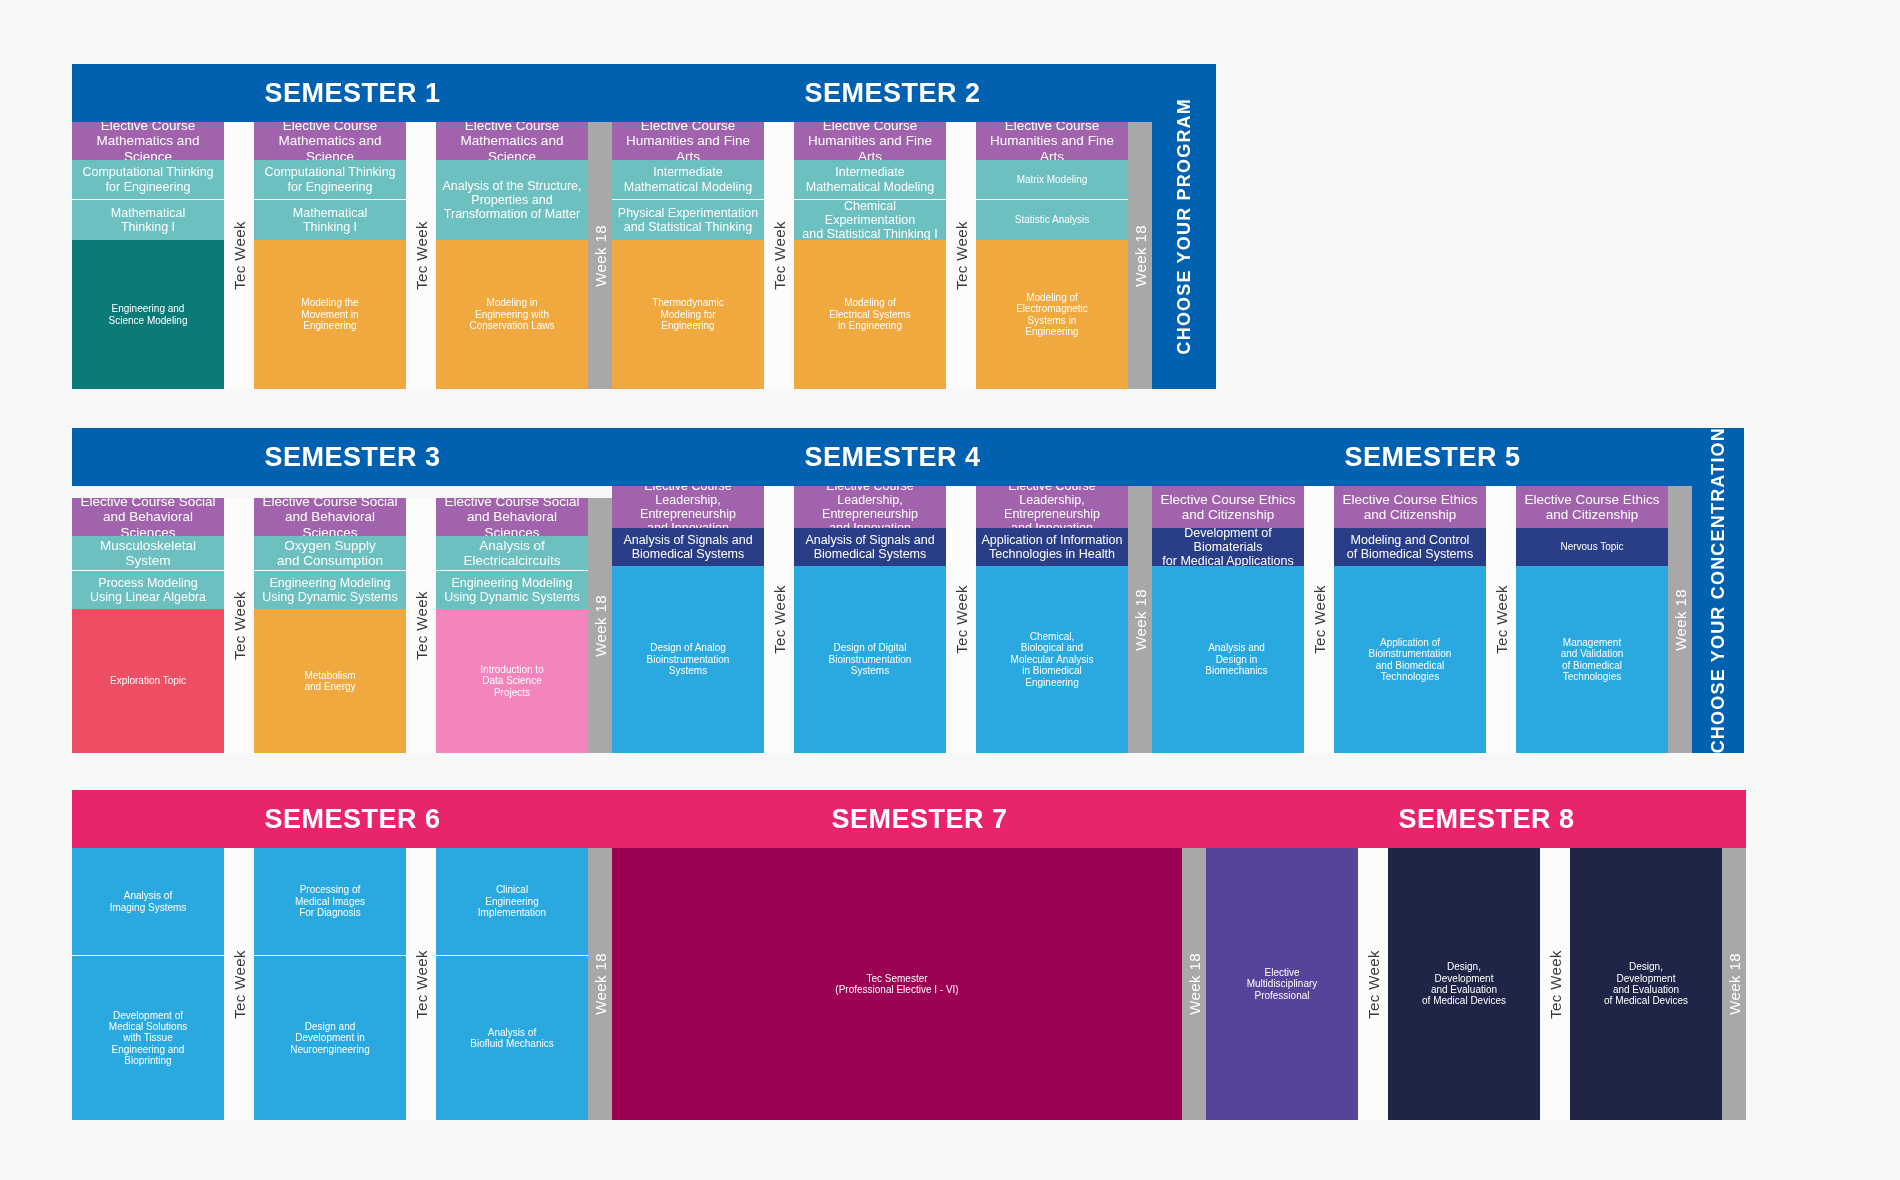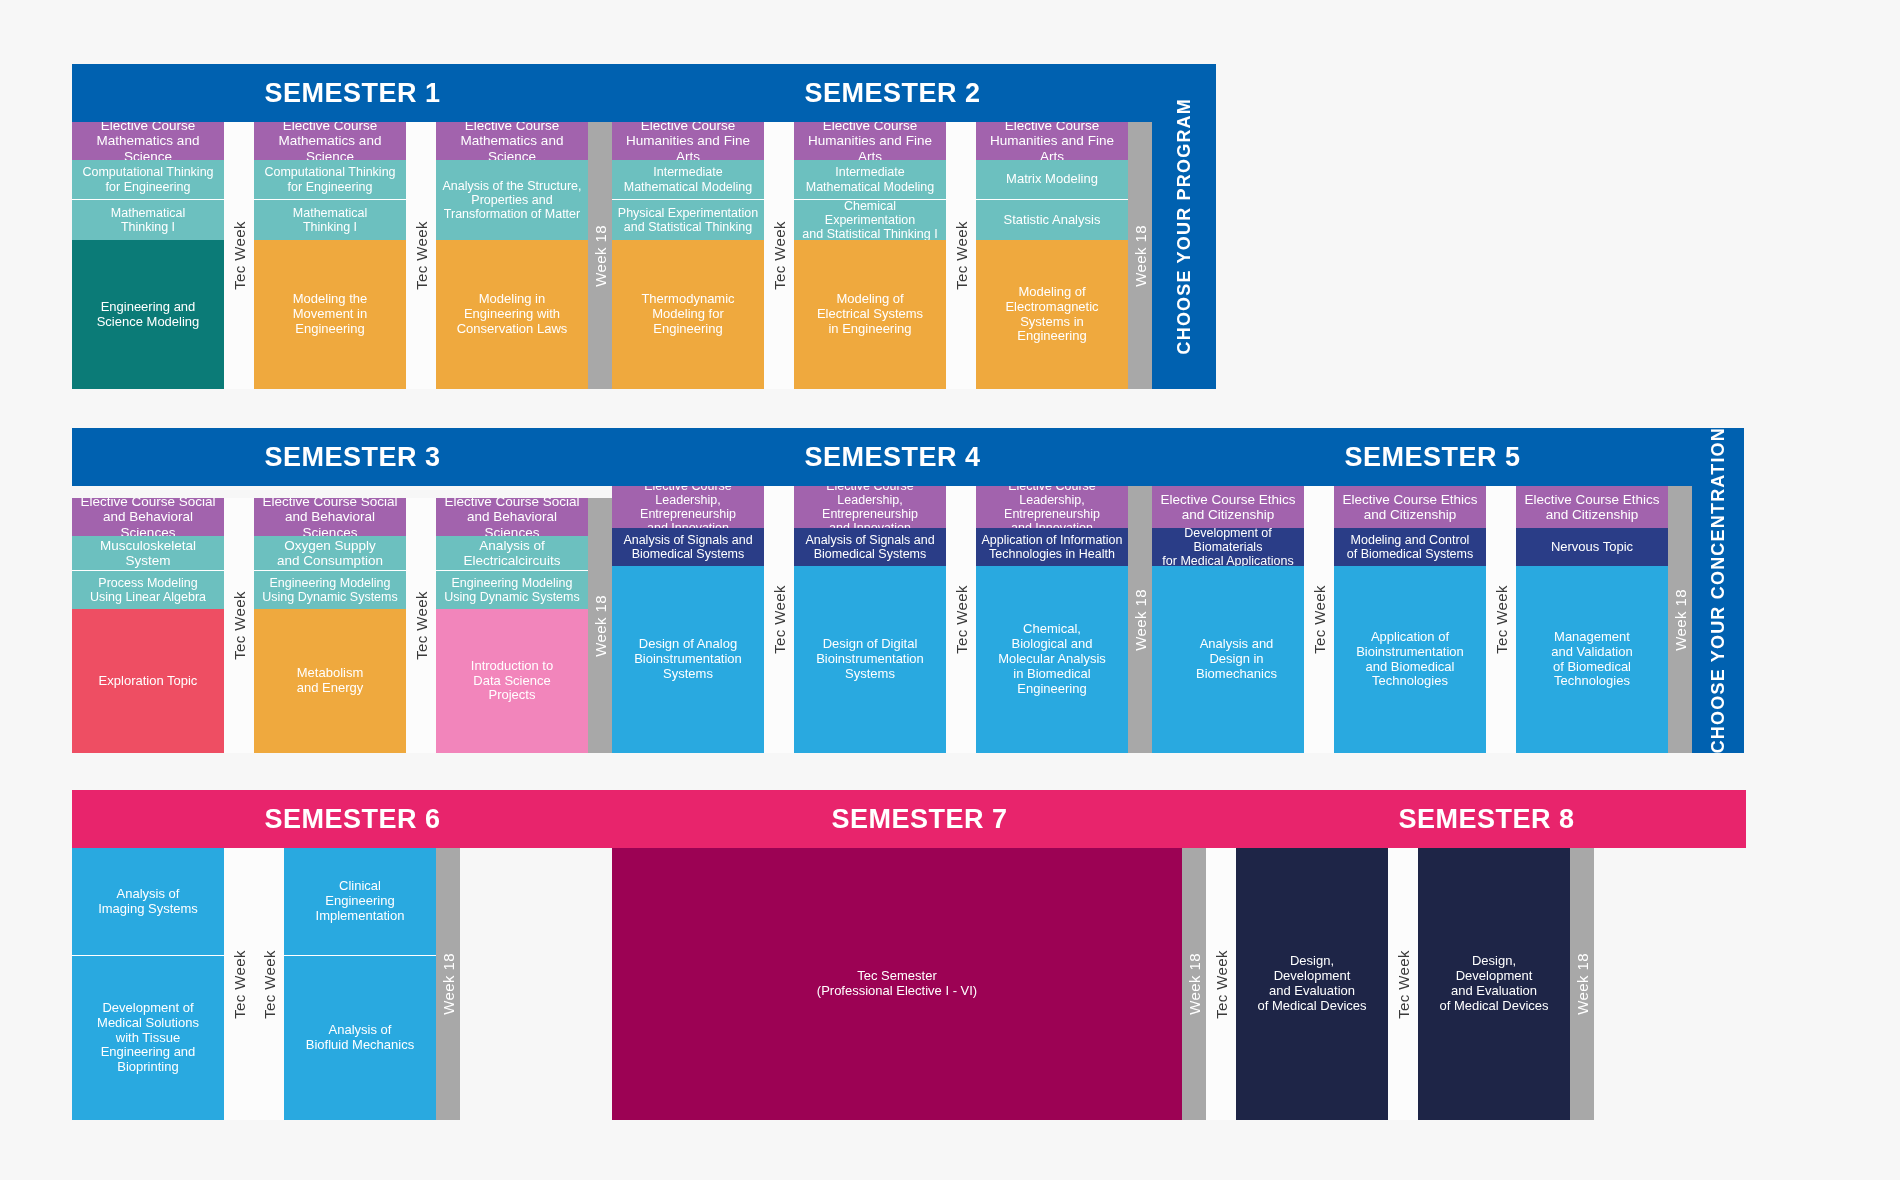--- a/index.html
+++ b/index.html
@@ -77,21 +77,21 @@
     font-weight:bold;letter-spacing:1.2px;
   }
   .side-panel span{
     writing-mode:vertical-rl;transform:rotate(180deg);
     white-space:nowrap;font-size:18px;
   }
 
   
   .t-sm{font-size:13.5px;}
   .t-xs{font-size:12.5px;}
-  .t-md{font-size:13px;text-align:center;}
+  .t-md{font-size:10px;text-align:center;}
 </style>
 </head>
 <body>
 
 <div class="canvas">
 
   <div class="row" id="row1" style="left:72px;top:64px;height:325px;">
       <div class="sem-group" style="width: 540px;">
         <div class="sem-header blue">SEMESTER 1</div>
         <div class="sem-body">
@@ -260,20 +260,24 @@
       <div class="sem-group" style="width: 540px;">
         <div class="sem-header pink">SEMESTER 6</div>
         <div class="sem-body">
           <div class="col" style="width: 152px;">
             <div class="cell c-lblue-div t-md" style="height: 108px;">Analysis of<br>Imaging Systems</div>
             <div class="cell c-lblue t-md" style="height: auto; flex: 1 1 auto;">Development of<br>Medical Solutions<br>with Tissue<br>Engineering and<br>Bioprinting</div>
           </div>
           <div class="tecweek">
             <span>Tec Week</span>
           </div>
+          <div class="col" style="width: 152px;">
+            <div class="cell c-lblue-div t-md" style="height: 108px;">Processing of<br>Medical Images<br>For Diagnosis</div>
+            <div class="cell c-lblue t-md" style="height: auto; flex: 1 1 auto;">Design and<br>Development in<br>Neuroengineering</div>
+          </div>
           <div class="tecweek">
             <span>Tec Week</span>
           </div>
           <div class="col" style="width: 152px;">
             <div class="cell c-lblue-div t-md" style="height: 108px;">Clinical<br>Engineering<br>Implementation</div>
             <div class="cell c-lblue t-md" style="height: auto; flex: 1 1 auto;">Analysis of<br>Biofluid Mechanics</div>
           </div>
           <div class="week18">
             <span>Week 18</span>
           </div>
@@ -286,20 +290,23 @@
             <div class="cell c-maroon t-md" style="height: auto; flex: 1 1 auto;">Tec Semester<br>(Professional Elective I - VI)</div>
           </div>
           <div class="week18">
             <span>Week 18</span>
           </div>
         </div>
       </div>
       <div class="sem-group" style="width: 540px;">
         <div class="sem-header pink">SEMESTER 8</div>
         <div class="sem-body">
+          <div class="col" style="width: 152px;">
+            <div class="cell c-violet t-md" style="height: auto; flex: 1 1 auto;">Elective<br>Multidisciplinary<br>Professional</div>
+          </div>
           <div class="tecweek">
             <span>Tec Week</span>
           </div>
           <div class="col" style="width: 152px;">
             <div class="cell c-dnavy t-md" style="height: auto; flex: 1 1 auto;">Design,<br>Development<br>and Evaluation<br>of Medical Devices</div>
           </div>
           <div class="tecweek">
             <span>Tec Week</span>
           </div>
           <div class="col" style="width: 152px;">

